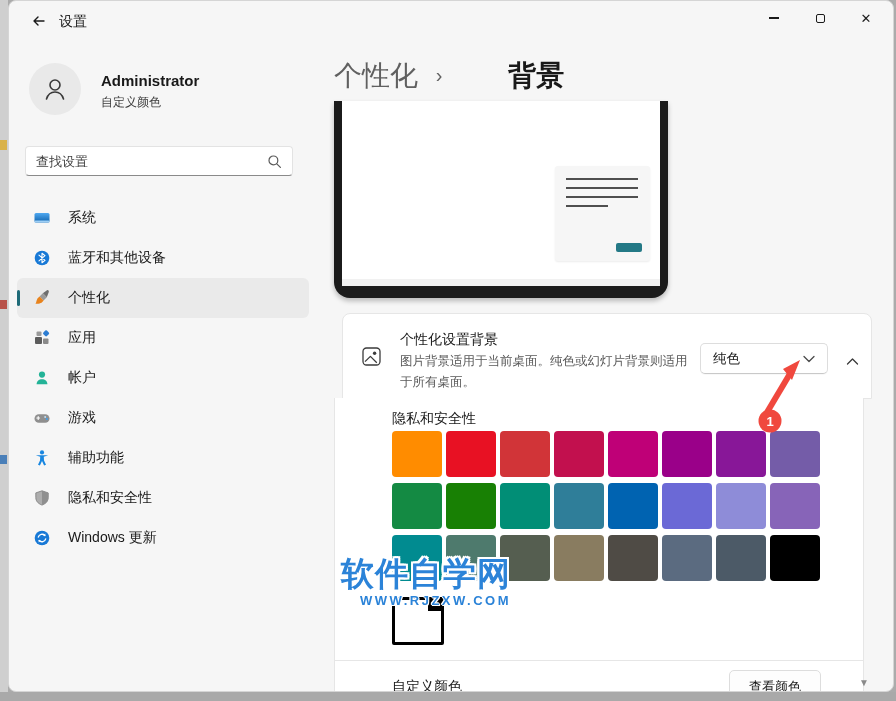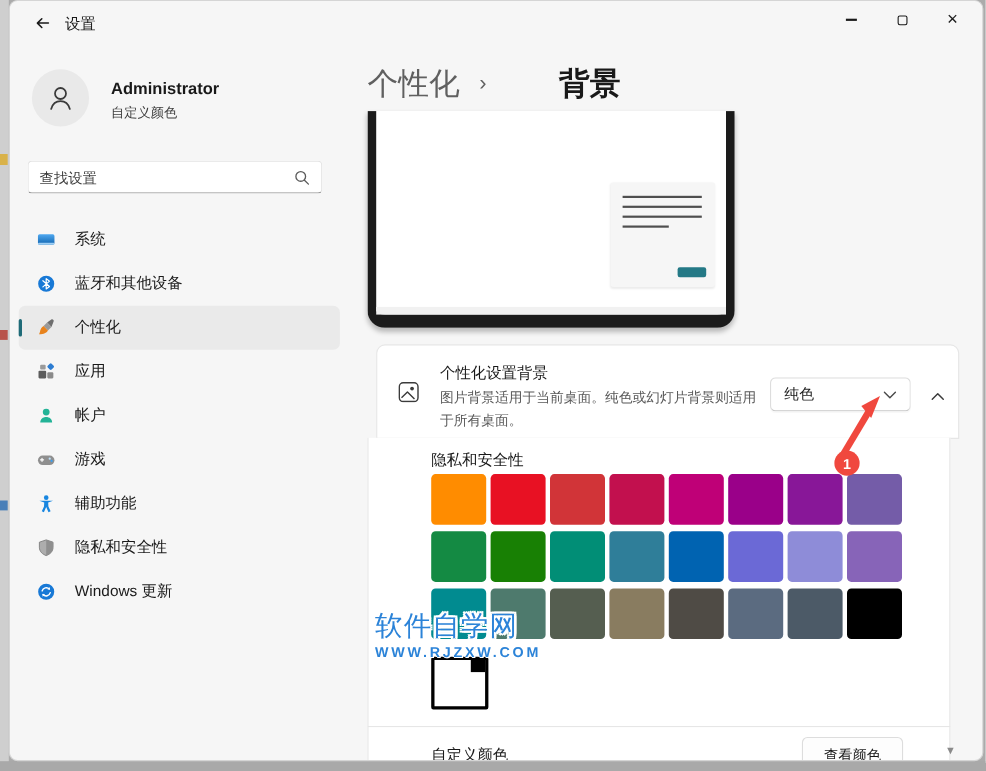--- a/index.html
+++ b/index.html
@@ -82,24 +82,24 @@
   .custom-notch { position:absolute; top:0; right:0; width:13px; height:11px; background:#000; }
 
   .footer-label { position:absolute; left:57px; top:17px; font-size:14px; color:#191919; }
   .view-color-btn { position:absolute; left:394px; top:9px; width:92px; height:33px; background:#FDFDFD;
                     border:1px solid #DDDDDD; border-radius:5px; font-size:13px; color:#191919;
                     display:flex; align-items:center; justify-content:center; }
   .scroll-arrow { position:absolute; left:850px; top:676px; font-size:10px; color:#8A8A8A; }
 
   
   .watermark { position:absolute; left:332px; top:556px; z-index:30; pointer-events:none; line-height:1; }
-  .wm1 { font-size:25px; font-weight:normal; letter-spacing:1px;
+  .wm1 { font-size:33px; font-weight:bold; letter-spacing:1px;
          text-shadow:-2px 0 0 #fff,2px 0 0 #fff,0 -2px 0 #fff,0 2px 0 #fff,-2px -2px 0 #fff,2px 2px 0 #fff,-2px 2px 0 #fff,2px -2px 0 #fff; }
   .wm2 { font-size:13px; font-weight:bold; letter-spacing:2.5px; margin-top:4px;
-         text-shadow:-1px 0 0 #fff,1px 0 0 #fff,0 -1px 0 #fff,0 1px 0 #fff,-1px -1px 0 #fff,1px 1px 0 #fff; }
+         text-shadow:-1px 0 0 #fff,1px 0 0 #fff,0 -1px 0 #fff,0 1px 0 #fff,-1px -1px 0 #fff,1px 1px 0 #fff;text-align:right; }
 
   .overlay-svg { position:absolute; left:0; top:0; width:896px; height:701px; z-index:40; pointer-events:none; }
   .behind-bottom { position:absolute; left:0; top:692px; width:896px; height:9px; background:#A9A9A9; }
 </style>
 </head>
 <body>
 
 <div class="behind-left">
   <div class="frag" style="left:0;top:140px;height:10px;background:#D9B24A;"></div>
   <div class="frag" style="left:0;top:300px;height:9px;background:#B8524A;"></div>

